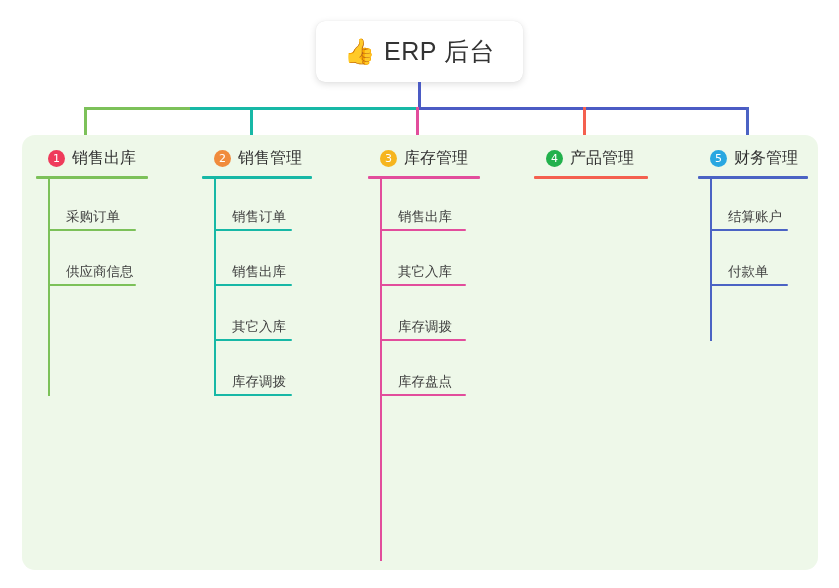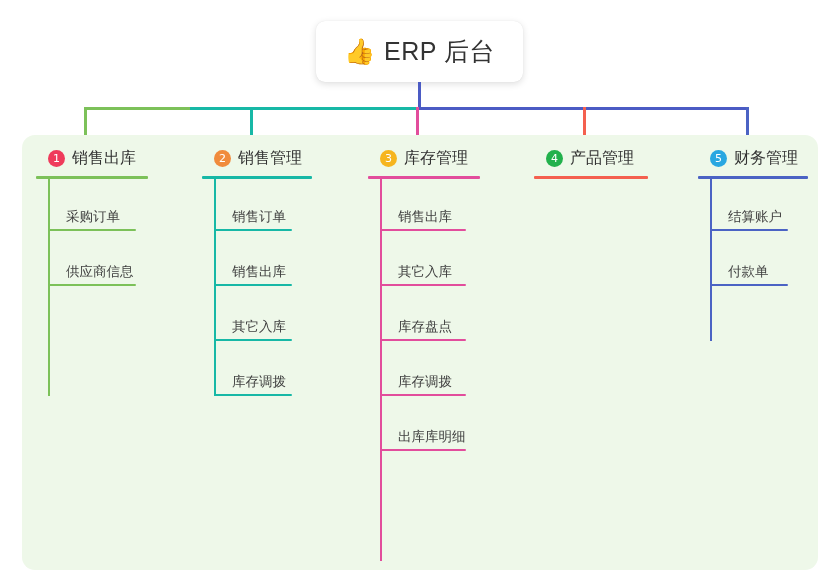--- a/index.html
+++ b/index.html
@@ -215,29 +215,25 @@
         <div class="spine" style="background: rgb(226, 77, 156); height: 382px;"></div>
         <div class="item">
           <span class="item-label">销售出库</span>
           <div class="item-rule" style="background: rgb(226, 77, 156); width: 86px;"></div>
         </div>
         <div class="item">
           <span class="item-label">其它入库</span>
           <div class="item-rule" style="background: rgb(226, 77, 156); width: 86px;"></div>
         </div>
         <div class="item">
+          <span class="item-label">库存调拨</span>
+          <div class="item-rule" style="background: rgb(226, 77, 156); width: 86px;"></div>
+        </div>
+        <div class="item">
           <span class="item-label">库存盘点</span>
-          <div class="item-rule" style="background: rgb(226, 77, 156); width: 86px;"></div>
-        </div>
-        <div class="item">
-          <span class="item-label">库存调拨</span>
-          <div class="item-rule" style="background: rgb(226, 77, 156); width: 86px;"></div>
-        </div>
-        <div class="item">
-          <span class="item-label">出库库明细</span>
           <div class="item-rule" style="background: rgb(226, 77, 156); width: 86px;"></div>
         </div>
       </div>
     </div>
     <div class="column" style="left: 534px;">
       <div class="col-head">
         <span class="badge" style="background: rgb(34, 177, 76);">4</span>
         <span class="col-title">产品管理</span>
       </div>
       <div class="head-rule" style="background: rgb(244, 96, 79); width: 114px;"></div>

